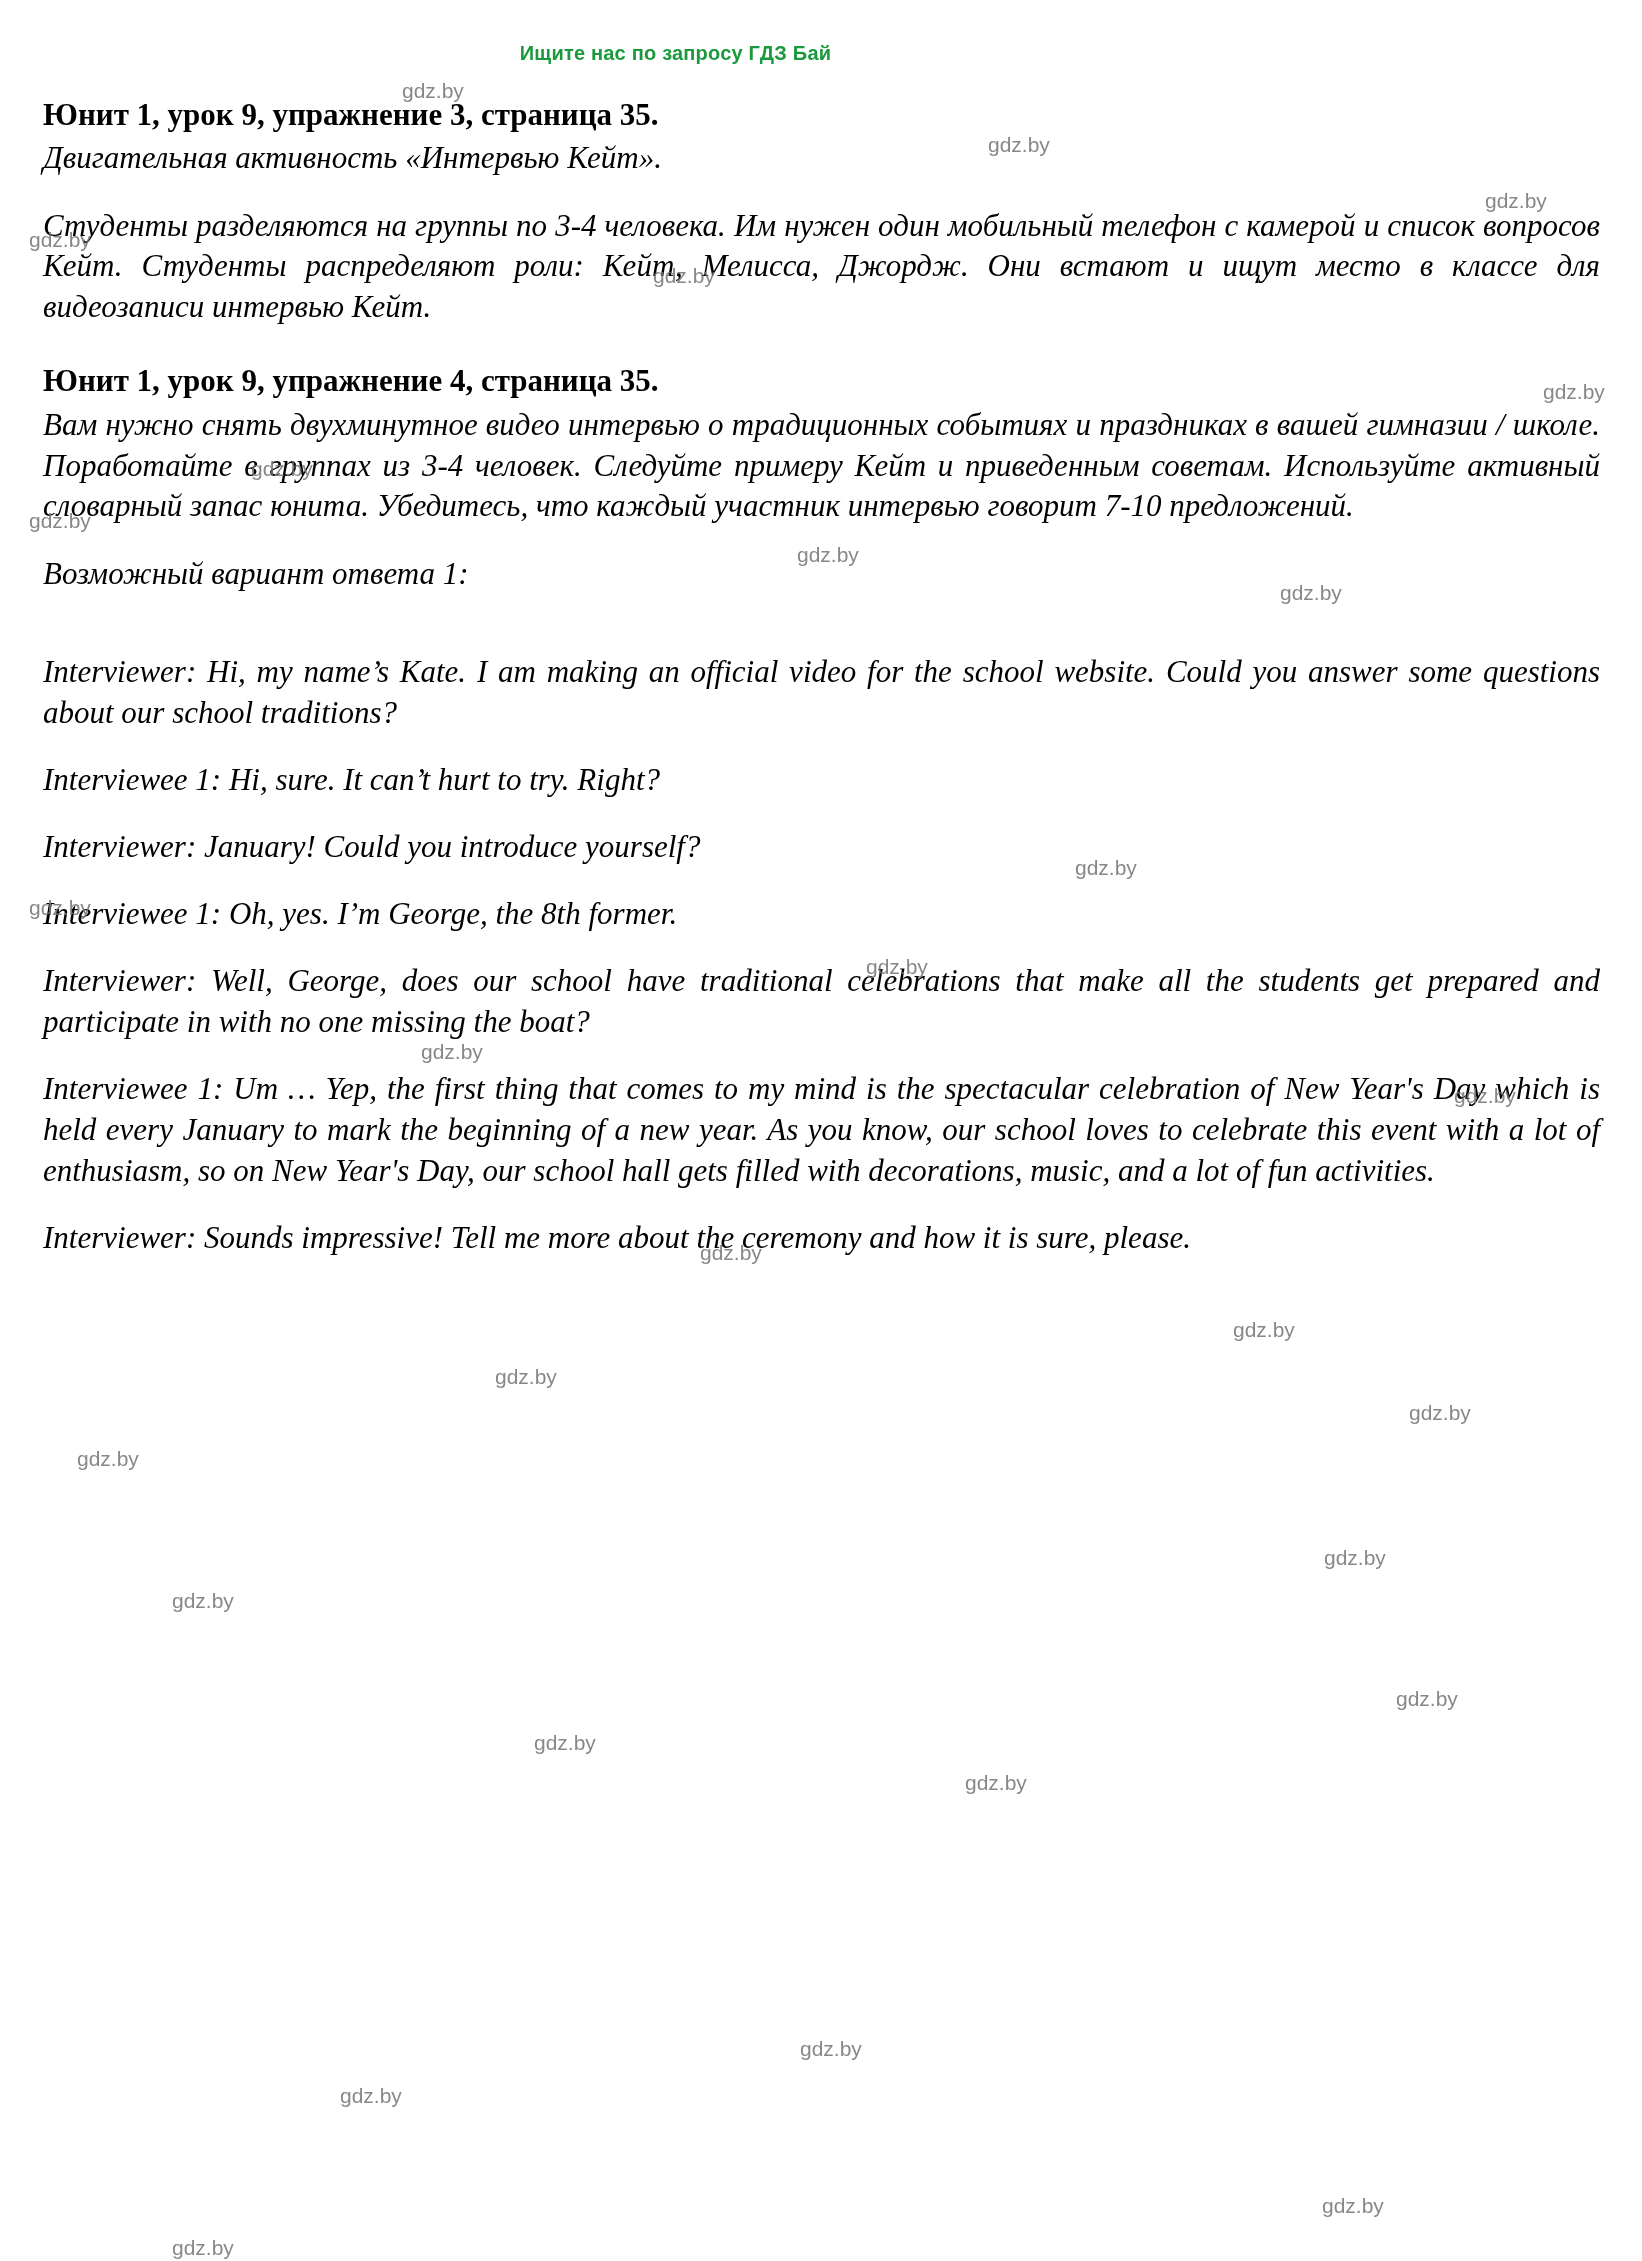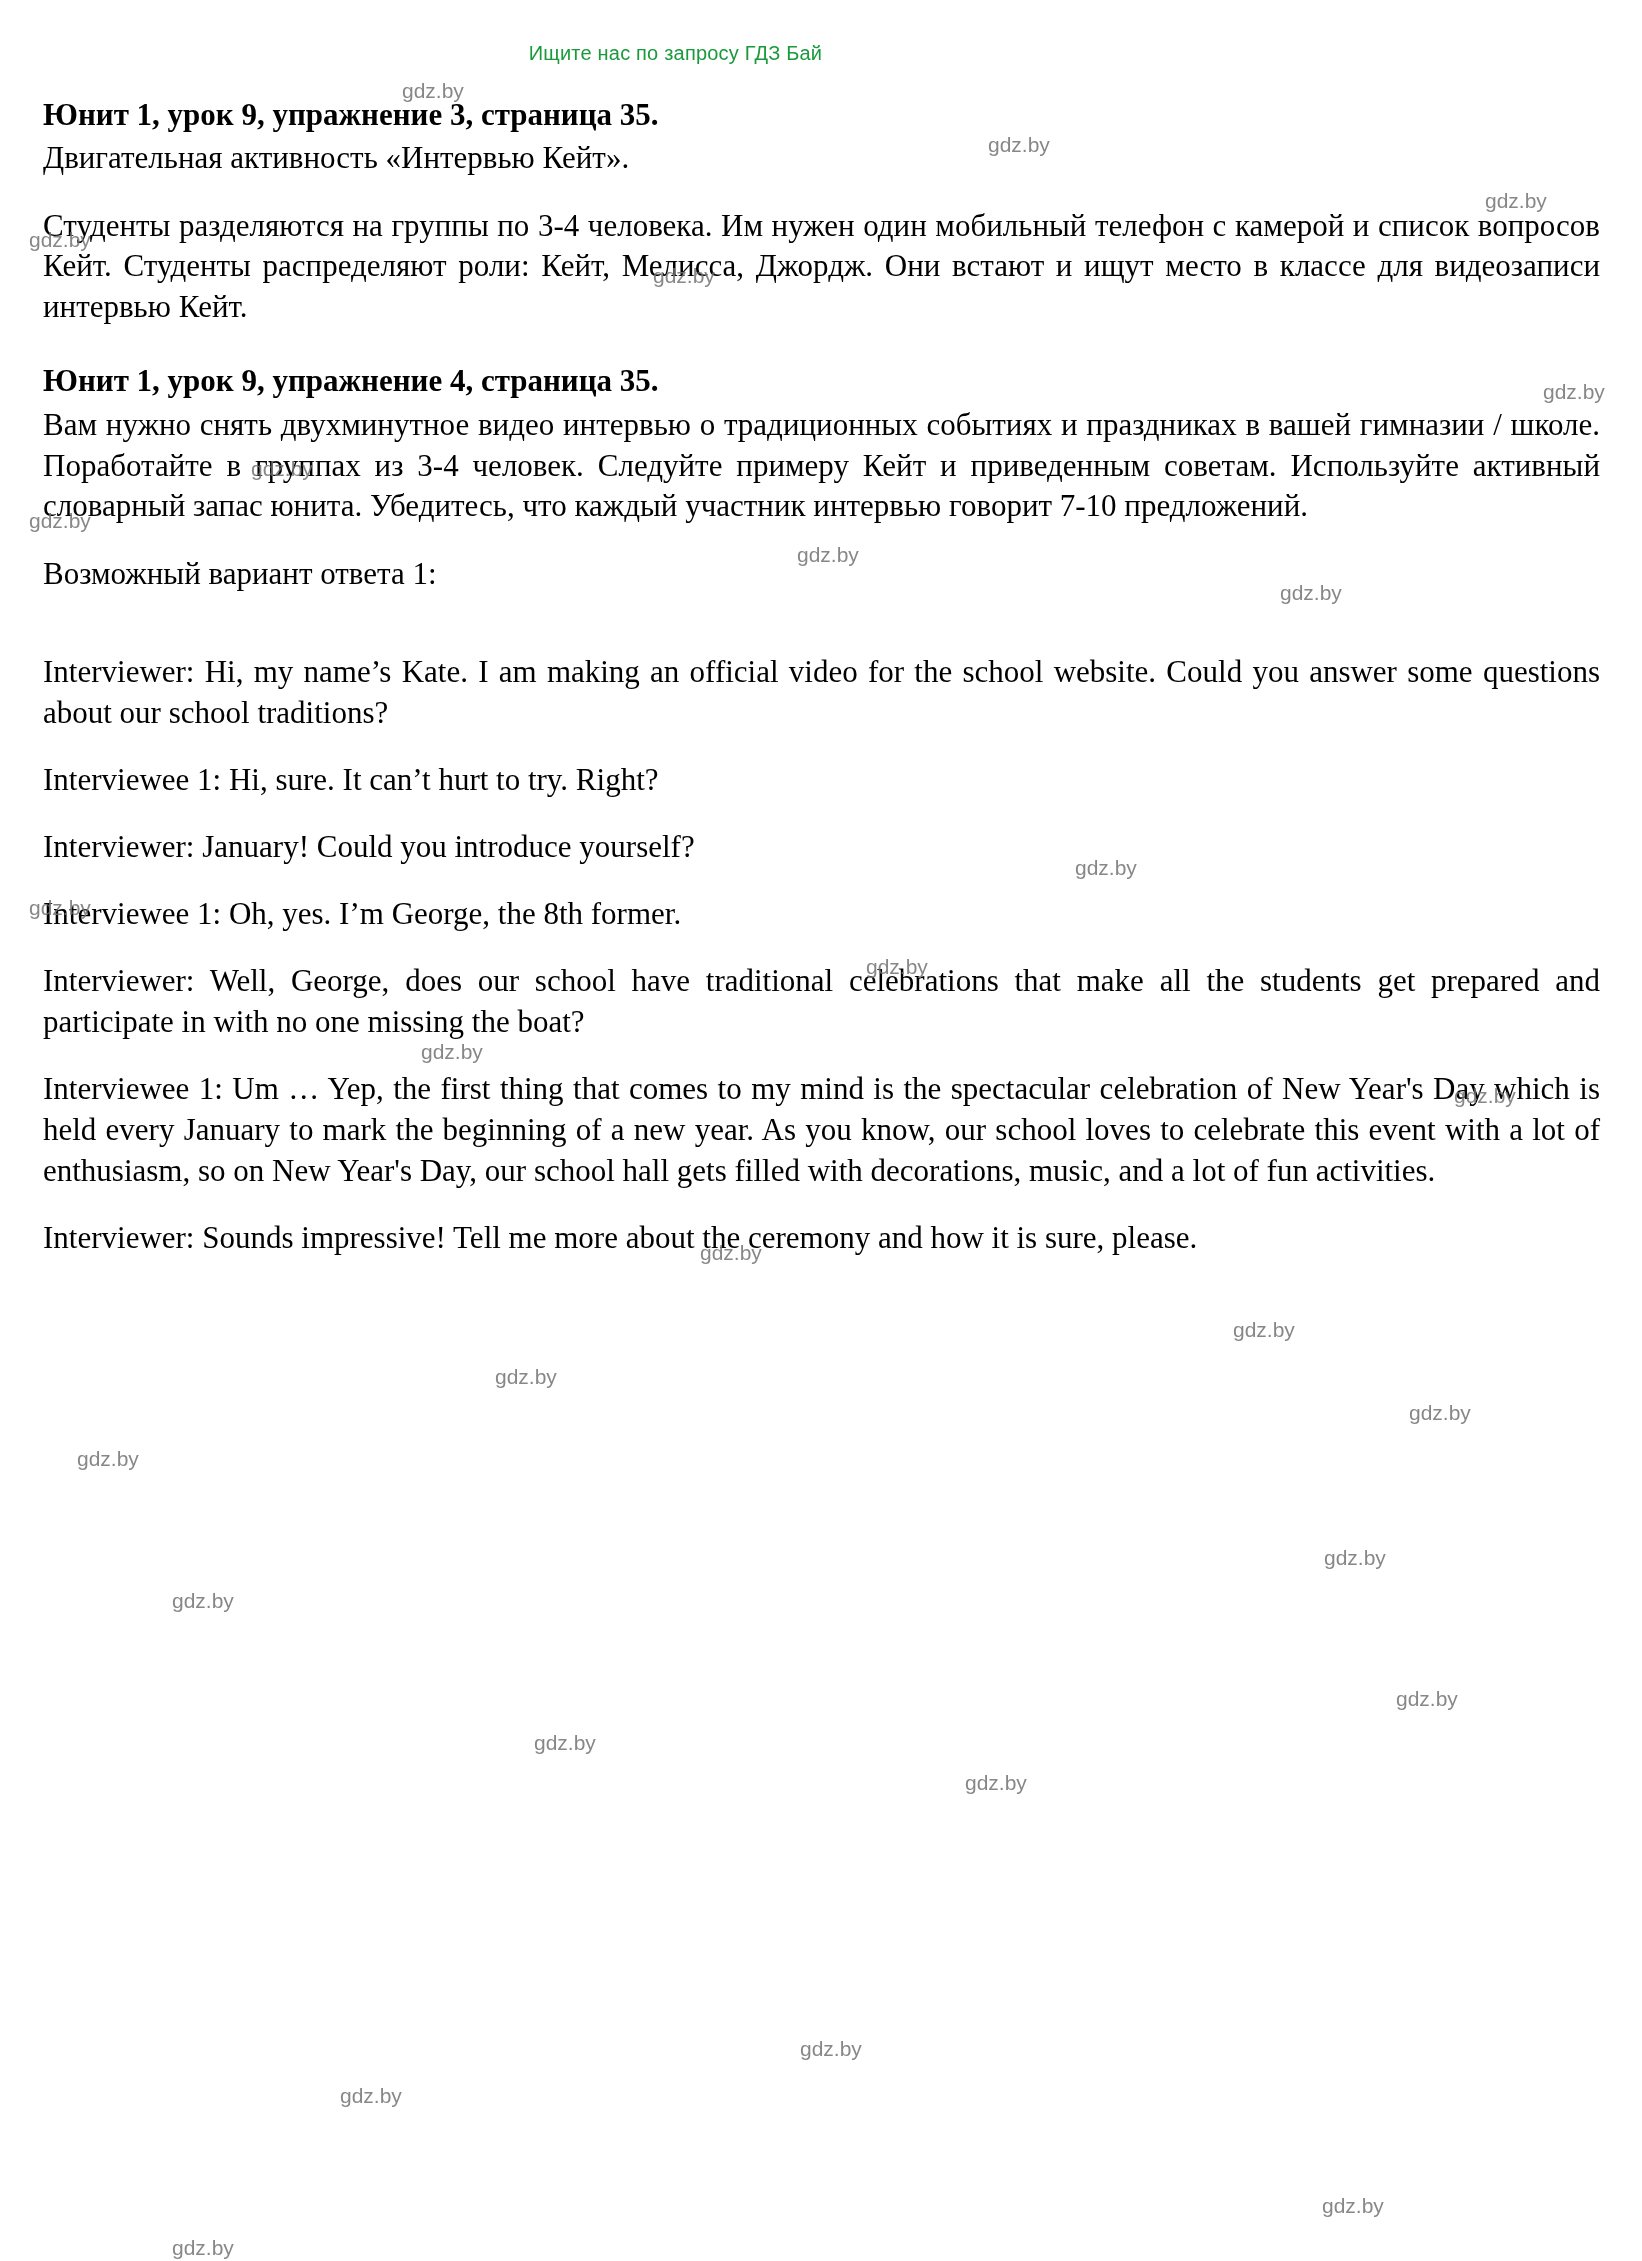--- a/index.html
+++ b/index.html
@@ -23,40 +23,41 @@
     padding: 0 43px;
   }
   .top-banner {
     position: absolute;
     top: 6.2px;
     left: 0;
     width: 1351px;
     text-align: center;
     font-family: "Liberation Sans", sans-serif;
     font-size: 20px;
-    font-weight: normal;
+    font-weight: bold;
     color: #1a9a3c;
     letter-spacing: 0.2px;
   }
   .content {
     position: relative;
     padding-top: 60px;
     margin-top: 36px;
   }
   h2.heading {
     font-size: 31px;
     font-weight: bold;
     margin: 0 0 4.6px 0;
     line-height: 1.22;
   }
   p.para {
     font-size: 31px;
     line-height: 1.32;
     margin: 0 0 6.2px 0;
     text-align: justify;
+    font-style: italic;
   }
   p.para.left {
     text-align: left;
   }
   .gap-sm { height: 20px; }
   .gap-lg { height: 51px; }
   .block-2 { margin-top: 34px; }
 
   
   .wm {

